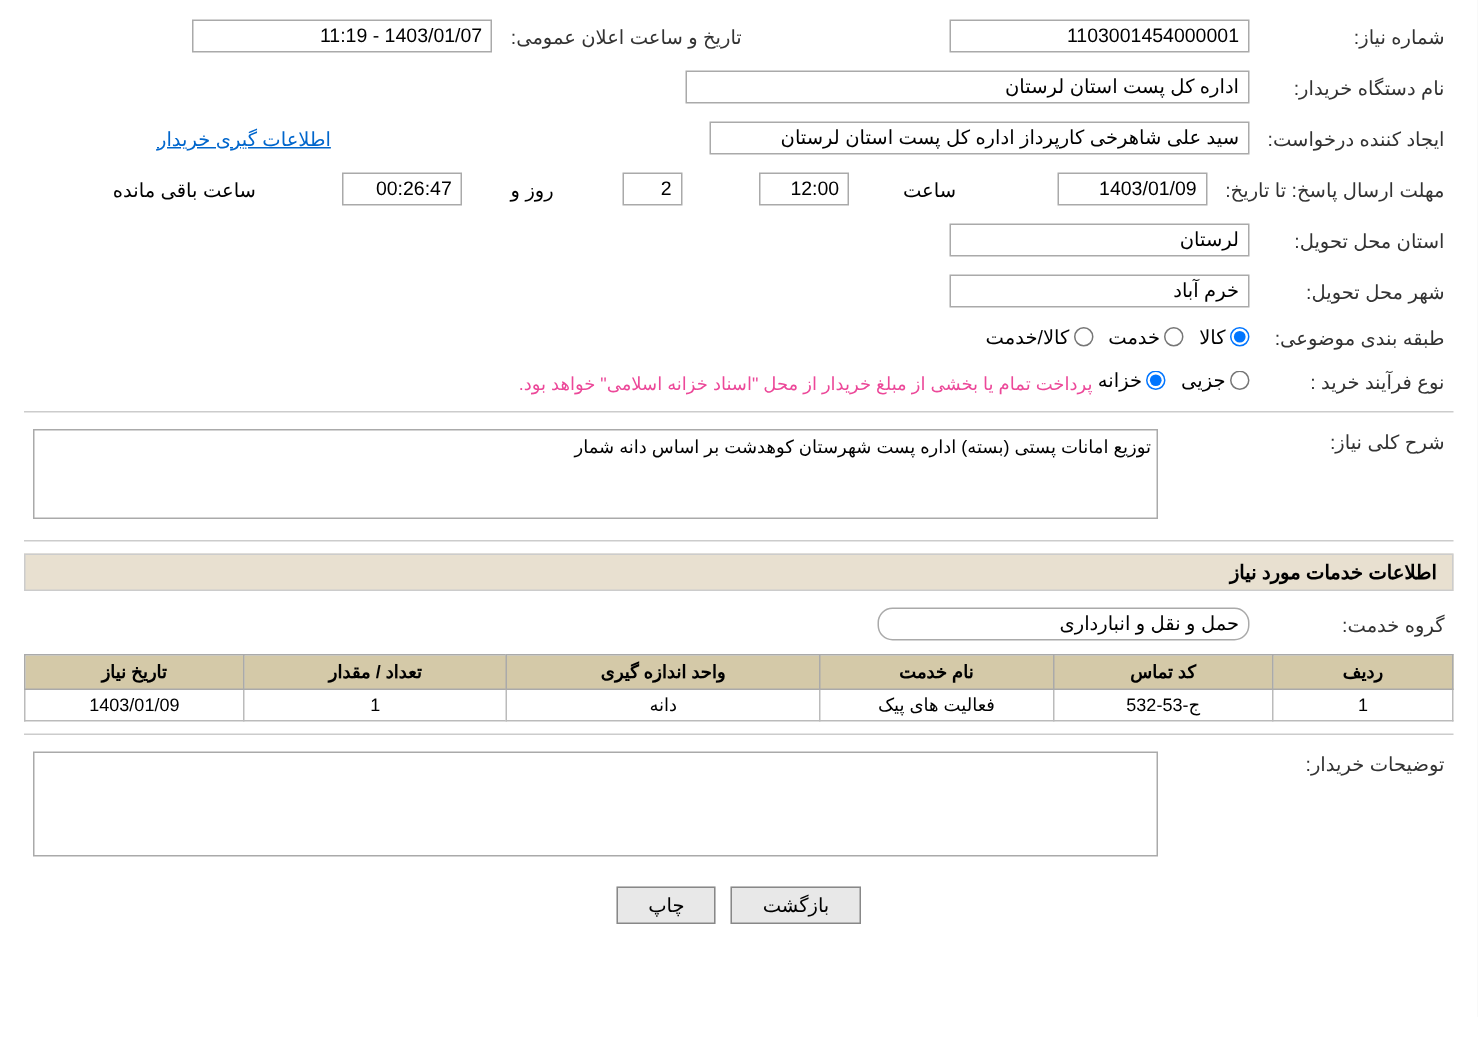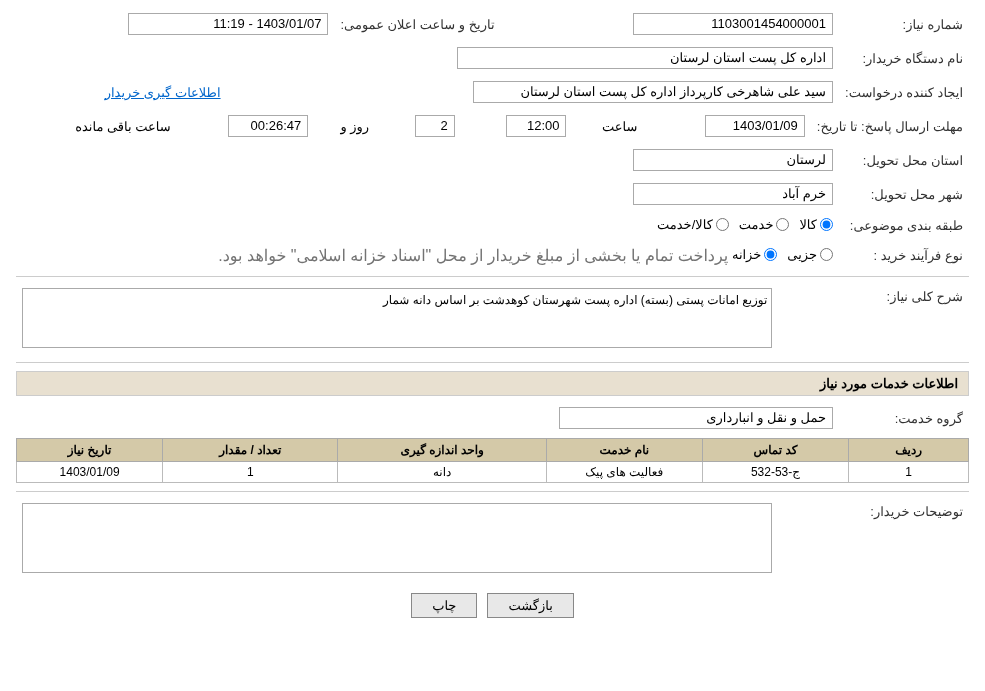--- a/index.html
+++ b/index.html
@@ -270,21 +270,21 @@
           <div class="radio-group">
             <span class="radio-item">
               <input type="radio" name="farayand" style="">
               <span>جزیی</span>
             </span>
             <span class="radio-item">
               <input type="radio" name="farayand" checked="" style="">
               <span>خزانه</span>
             </span>
           </div>
-          <span style="font-size:16px; color:#737373;margin-top:17px;">پرداخت تمام یا بخشی از مبلغ خریدار از محل "اسناد خزانه اسلامی" خواهد بود.</span>
+          <span style="font-size:12px; color:#ec4899;margin-top:17px;">پرداخت تمام یا بخشی از مبلغ خریدار از محل "اسناد خزانه اسلامی" خواهد بود.</span>
         </td>
       </tr>
     </tbody>
       </table>
 
     <hr class="divider">
 
     <table class="info-grid">
       <tbody>
           <tr>
@@ -298,21 +298,21 @@
 
     <hr class="divider">
 
     <div class="section-title">اطلاعات خدمات مورد نیاز</div>
 
     <table class="info-grid">
       <tbody>
           <tr>
         <td class="label-cell">گروه خدمت:</td>
         <td class="value-cell">
-          <div class="input-box" style="width:274px;">حمل و نقل و انبارداری</div>
+          <div class="input-box" style="width:248px;border-radius:10px;">حمل و نقل و انبارداری</div>
         </td>
       </tr>
     </tbody>
       </table>
 
     <table class="data-table">
       <thead>
         <tr>
           <th>ردیف</th>
           <th>کد تماس</th>

